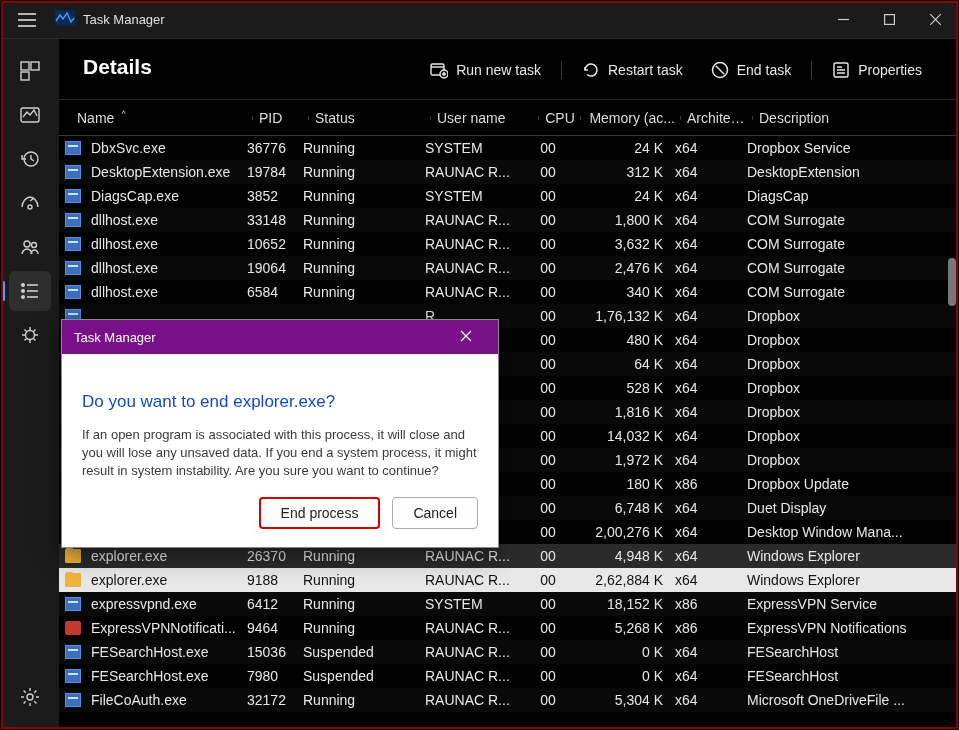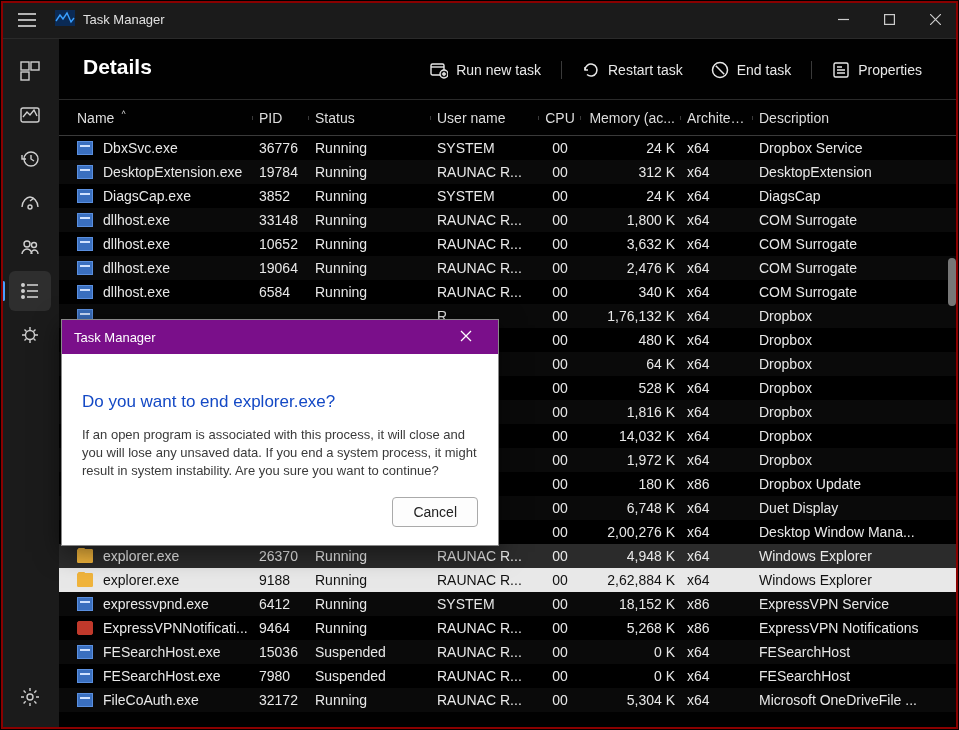--- a/index.html
+++ b/index.html
@@ -82,21 +82,21 @@
   .col.desc   { flex:1; }
   .thead .col { color:#ddd; border-right:none; position:relative; cursor:pointer; }
   .thead .col:not(:last-child)::after {
     content:""; position:absolute; right:0; top:6px; bottom:6px; width:1px; background:#3a3a3a;
   }
   .sort-arrow { font-size:8px; margin-left:3px; position:relative; top:-5px; }
   
   .tbody { flex:1; overflow:hidden; position:relative; }
   .row {
     display:flex; align-items:center; height:24px; font-size:14px;
-    padding-left:12px; color:#e8e8e8; cursor:default;
+    color:#e8e8e8; cursor:default;
     background:#000;
   }
   .row.odd { background:#0a0a0a; }
   .row.selected {
     background:#e8e8e8 !important; color:#111;
   }
   .row.selected-prev { background:#2b2b2b !important; }
   .proc-icon { width:16px; height:14px; display:inline-block; margin-right:6px; background:#3a6fbf; border:1px solid #5a8fdf; position:relative; flex-shrink:0;}
   .proc-icon::before{ content:""; position:absolute; left:2px; right:2px; top:3px; height:1.5px; background:#cfe1ff; }
   .proc-icon.folder{ background:#f0b43c; border-color:#f0b43c; border-radius:1px;}
@@ -607,17 +607,18 @@
       <svg width="12" height="12" viewBox="0 0 12 12">
           <path d="M1 1 L11 11 M11 1 L1 11" stroke="#fff" stroke-width="1.3"></path>
         </svg>
     </span>
   </div>
   <div class="dialog-body">
     <div class="dialog-heading">Do you want to end explorer.exe?</div>
     <div class="dialog-text">If an open program is associated with this process, it will close and you will lose any unsaved data. If you end a system process, it might result in system instability. Are you sure you want to continue?</div>
   </div>
   <div class="dialog-footer">
+    <button class="dlg-btn primary">End process</button>
     <button class="dlg-btn">Cancel</button>
   </div>
 </div>
 
 <div class="outer-frame"></div>
 
 </body></html>

